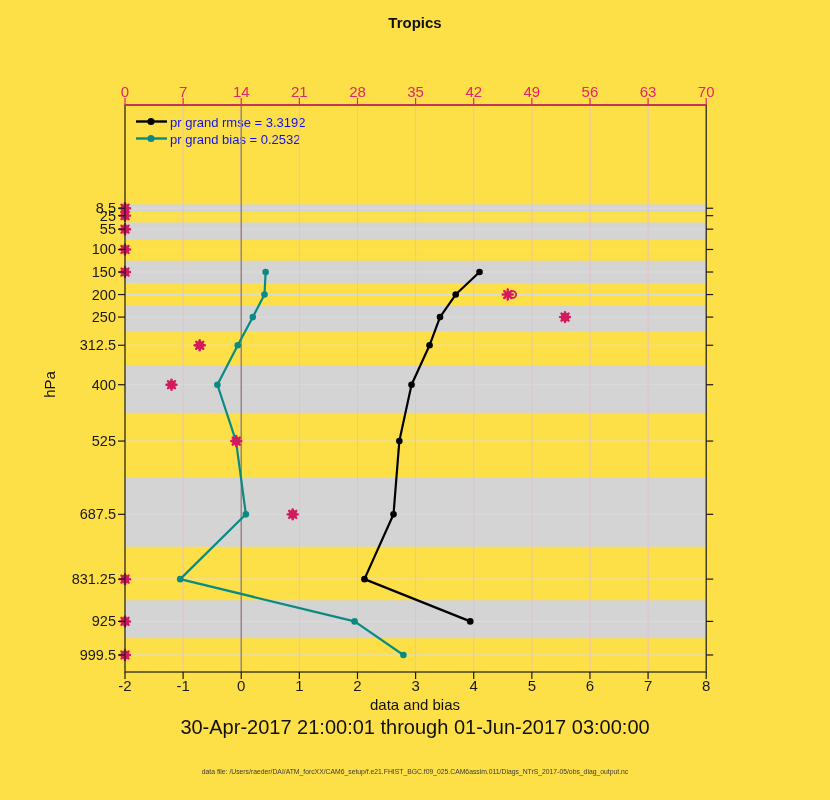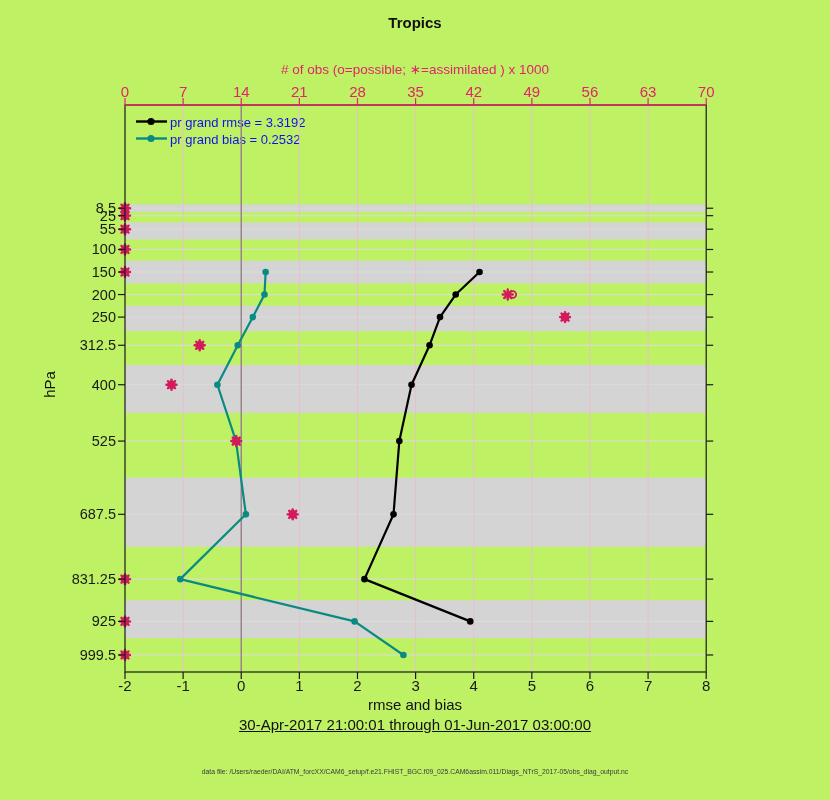--- a/index.html
+++ b/index.html
@@ -1,43 +1,42 @@
 <!DOCTYPE html>
 <html><head>
 <meta charset="utf-8">
 <style>
   html,body{margin:0;padding:0;background:#ffffff;}
-  #fig{position:relative;width:830px;height:800px;background:#bef264;overflow:hidden;
+  #fig{position:relative;width:830px;height:800px;background:#fde047;overflow:hidden;
        font-family:"Liberation Sans",sans-serif;}
   .abs{position:absolute;}
   .ctr{left:0;width:830px;text-align:center;}
   #region-title{top:14px;font-size:15px;font-weight:bold;color:#111;}
   #obs-type-title{top:34px;font-size:16px;font-weight:bold;color:#111;letter-spacing:0.2px;}
   #obs-axis-title{top:61px;font-size:13.5px;color:#e2246a;}
   .legend-label{left:170px;font-size:13px;color:#1010ee;white-space:nowrap;}
   #legend-rmse{top:115px;}
   #legend-bias{top:132px;}
   #ylabel{left:36px;top:376px;font-size:15px;color:#111;transform:rotate(-90deg);transform-origin:center;}
   #xlabel{top:696px;font-size:15px;color:#111;}
-  #date-range{top:716px;font-size:15px;color:#111;text-decoration:underline;}
+  #date-range{top:716px;font-size:20px;color:#111;}
   #data-file{top:768px;font-size:6.8px;color:#3a3a3a;}
   svg{position:absolute;left:0;top:0;}
 </style>
 </head>
 <body>
 
 <div id="fig">
   <div id="region-title" class="abs ctr">Tropics</div>
-  <div id="obs-axis-title" class="abs ctr"># of obs (o=possible; ∗=assimilated ) x 1000</div>
 
   <div id="legend-rmse" class="abs legend-label">pr grand rmse = 3.3192</div>
   <div id="legend-bias" class="abs legend-label">pr grand bias = 0.2532</div>
 
   <div id="ylabel" class="abs">hPa</div>
-  <div id="xlabel" class="abs ctr">rmse and bias</div>
+  <div id="xlabel" class="abs ctr">data and bias</div>
   <div id="date-range" class="abs ctr">30-Apr-2017 21:00:01 through 01-Jun-2017 03:00:00</div>
   <div id="data-file" class="abs ctr">data file: /Users/raeder/DAI/ATM_forcXX/CAM6_setup/f.e21.FHIST_BGC.f09_025.CAM6assim.011/Diags_NTrS_2017-05/obs_diag_output.nc</div>
 
   <svg id="plot" width="830" height="800">
       <rect x="125" y="204.4" width="581.2" height="7.550900000000013" fill="#d4d4d4"></rect>
       <rect x="125" y="222.43200000000002" width="581.2" height="16.904999999999973" fill="#d4d4d4"></rect>
       <rect x="125" y="260.75" width="581.2" height="22.54000000000002" fill="#d4d4d4"></rect>
       <rect x="125" y="305.83" width="581.2" height="25.357500000000016" fill="#d4d4d4"></rect>
       <rect x="125" y="364.9975" width="581.2" height="47.89749999999998" fill="#d4d4d4"></rect>
       <rect x="125" y="477.6975" width="581.2" height="69.02874999999995" fill="#d4d4d4"></rect>

